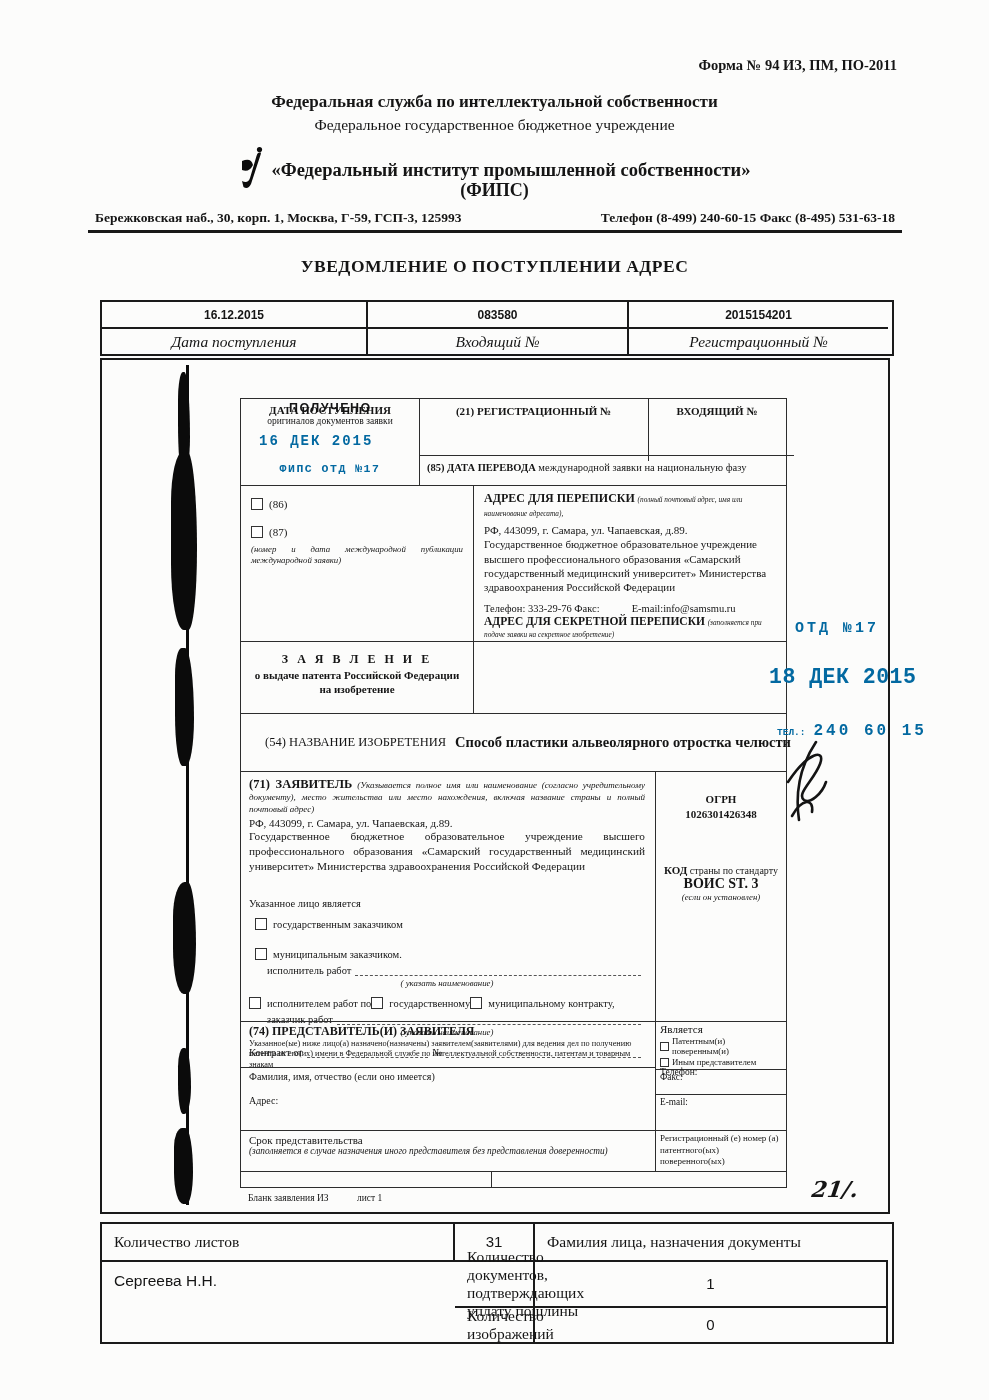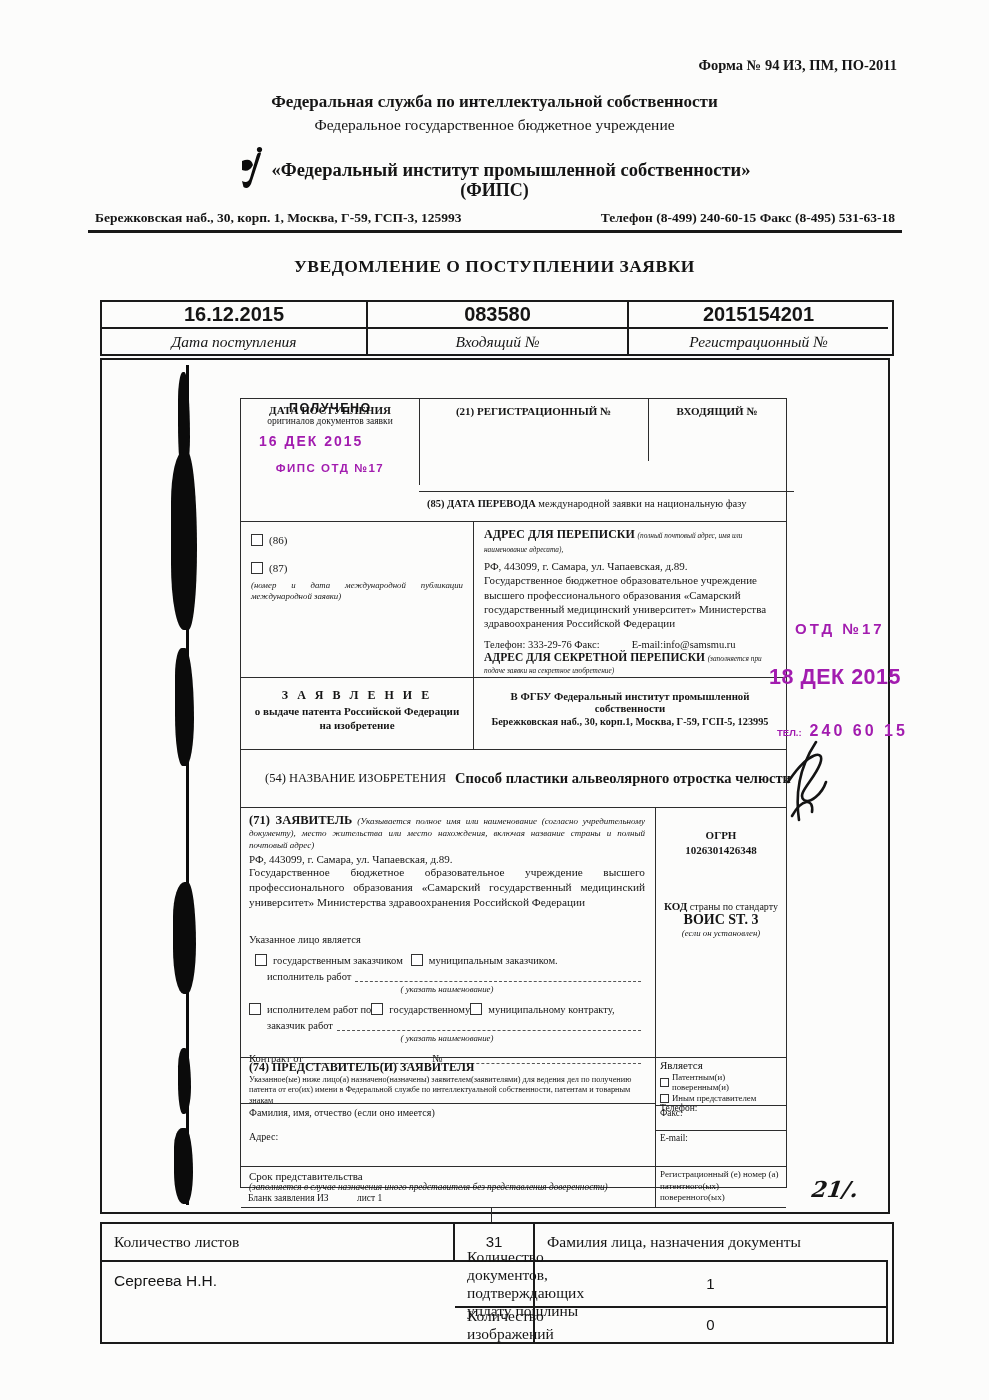--- a/index.html
+++ b/index.html
@@ -19,47 +19,47 @@
   .contact-row{top:210px;left:95px;width:800px;display:flex;justify-content:space-between;
                font-size:13.5px;font-weight:bold;}
   .head-rule{top:230px;left:88px;width:814px;height:2.5px;background:#181818;}
   .doc-title{top:256px;left:0;width:100%;font-size:17.5px;font-weight:bold;letter-spacing:.5px;}
 
   
   .rtable{top:300px;left:100px;width:790px;border:2px solid #1a1a1a;
           display:grid;grid-template-columns:266px 261px 259px;grid-template-rows:27px 25px;}
   .rtable .cell{border-right:2px solid #1a1a1a;display:flex;align-items:center;justify-content:center;}
   .rtable .cell.last{border-right:none;}
-  .rtable .val{font-family:"Liberation Sans",sans-serif;font-weight:bold;font-size:20px;border-bottom:2px solid #1a1a1a;}
+  .rtable .val{font-family:"Liberation Sans",sans-serif;font-weight:bold;font-size:12px;border-bottom:2px solid #1a1a1a;}
   .rtable .lab{font-style:italic;font-size:15.5px;}
 
   
   .outer-box{top:358px;left:100px;width:786px;height:852px;border:2px solid #1a1a1a;}
 
   
   .scanline{top:365px;left:186px;width:3px;height:840px;background:#0b0b0b;}
   .blob{background:#0b0b0b;}
   .blob1{top:372px;left:178px;width:12px;height:104px;border-radius:46% 54% 60% 40%/30% 70% 42% 58%;}
   .blob2{top:452px;left:171px;width:26px;height:178px;border-radius:55% 45% 40% 60%/34% 66% 55% 45%;}
   .blob3{top:648px;left:175px;width:19px;height:118px;border-radius:42% 58% 52% 48%/28% 72% 48% 52%;}
   .blob4{top:882px;left:173px;width:23px;height:112px;border-radius:58% 42% 46% 54%/36% 64% 52% 48%;}
   .blob5{top:1048px;left:178px;width:13px;height:66px;border-radius:48% 52% 58% 42%/32% 68% 46% 54%;}
   .blob6{top:1128px;left:174px;width:19px;height:76px;border-radius:52% 48% 42% 58%/30% 70% 50% 50%;}
 
   
   .appform{top:398px;left:240px;width:545px;height:788px;border:1.6px solid #2d2d2d;font-size:11px;}
   .appform .abs{position:absolute;}
-  .bline{border-top:1.6px solid #2d2d2d;margin-top:36px;}
+  .bline{border-top:1.6px solid #2d2d2d;}
   .rline{border-right:1.6px solid #2d2d2d;}
   .lline{border-left:1.6px solid #2d2d2d;}
 
   .a1{left:0;top:0;width:178px;height:86px;}
   .a1-label{margin-top:5px;font-weight:bold;font-size:11px;text-align:center;}
   .a1-sub{font-size:9.5px;text-align:center;}
-  .stamp{font-family:Liberation Sans, sans-serif;font-weight:bold;color:#a21caf;}
+  .stamp{font-family:Liberation Mono, monospace;font-weight:bold;color:#0369a1;}
   .stamp-received{top:2px;left:48px;font-family:"Liberation Sans",sans-serif;font-weight:bold;
                   font-size:12.5px;letter-spacing:1.5px;}
   .a1-date{margin-top:7px;margin-left:18px;font-size:14px;letter-spacing:2px;}
   .a1-dept{margin-top:13px;text-align:center;font-size:11.5px;letter-spacing:1.5px;}
   .a2{left:178px;top:0;width:229px;height:56px;text-align:center;padding-top:6px;font-weight:bold;font-size:11px;}
   .a3{left:407px;top:0;width:138px;height:56px;text-align:center;padding-top:6px;font-weight:bold;font-size:11px;}
   .a4{left:178px;top:56px;width:367px;height:30px;padding:6px 0 0 8px;font-size:10.5px;}
 
   .rowB{left:0;top:86px;width:545px;height:156px;}
   .b1{left:0;top:0;width:233px;height:156px;padding:12px 10px 0 10px;box-sizing:border-box;}
@@ -84,21 +84,21 @@
   .d-label{font-size:12.5px;}
   .d-name{font-weight:bold;font-size:14.5px;margin-left:9px;}
 
   .rowE{left:0;top:372px;width:545px;height:250px;}
   .e-left{left:0;top:0;width:414px;height:250px;padding:4px 10px 0 8px;box-sizing:border-box;}
   .e-head{font-size:9px;font-style:italic;line-height:1.3;text-align:justify;}
   .e-head .lbl{font-size:12.5px;font-weight:bold;font-style:normal;}
   .e-addr1{font-size:11px;margin-top:1px;}
   .e-addr2{font-size:11.3px;line-height:1.35;text-align:justify;}
   .e-is{font-size:10.5px;margin-top:24px;}
-  .e-cbs{display:flex;gap:8px;font-size:10.5px;margin-top:9px;margin-left:6px;}
+  .e-cbs{display:flex;gap:18px;font-size:10.5px;margin-top:9px;margin-left:6px;flex-direction:column;}
   .fillrow{display:flex;align-items:flex-end;font-size:10.5px;margin-top:4px;}
   .fill{flex:1;border-bottom:1.2px dashed #555;height:11px;margin:0 4px;}
   .specify{text-align:center;font-size:8.8px;font-style:italic;margin-top:2px;}
   .e-cbs2{display:flex;font-size:10.5px;margin-top:9px;}
   .e-right{left:414px;top:0;width:131px;height:250px;text-align:center;padding-top:20px;box-sizing:border-box;}
   .ogrn{font-weight:bold;font-size:11px;line-height:1.35;}
   .kod{margin-top:42px;font-size:10px;}
   .kod .k{font-weight:bold;font-size:11px;}
   .kod-val{font-weight:bold;font-size:14px;}
   .kod-note{font-size:8.8px;font-style:italic;}
@@ -168,21 +168,21 @@
       </svg>
     </span>
     <span class="h-inst">«Федеральный институт промышленной собственности»</span>
   </div>
   <div class="abs h-abbr center">(ФИПС)</div>
   <div class="abs contact-row">
     <span>Бережковская наб., 30, корп. 1, Москва, Г-59, ГСП-3, 125993</span>
     <span>Телефон (8-499) 240-60-15  Факс (8-495) 531-63-18</span>
   </div>
   <div class="abs head-rule"></div>
-  <div class="abs doc-title center">УВЕДОМЛЕНИЕ О ПОСТУПЛЕНИИ ЗАЯВКИ</div>
+  <div class="abs doc-title center">УВЕДОМЛЕНИЕ О ПОСТУПЛЕНИИ АДРЕС</div>
 
   <div class="abs rtable">
     <div class="cell val">16.12.2015</div>
     <div class="cell val">083580</div>
     <div class="cell val last">2015154201</div>
     <div class="cell lab">Дата поступления</div>
     <div class="cell lab">Входящий №</div>
     <div class="cell lab last">Регистрационный №</div>
   </div>
 
@@ -240,24 +240,20 @@
           <span class="tiny-note">(заполняется при подаче заявки на секретное изобретение)</span>
         </div>
       </div>
     </div>
 
     <div class="abs rowC bline">
       <div class="abs c1 rline">
         <div class="c1-t">З А Я В Л Е Н И Е</div>
         <div class="c1-l">о выдаче патента Российской Федерации</div>
         <div class="c1-l">на изобретение</div>
-      </div>
-      <div class="abs c2">
-        <div class="c2-1">В  ФГБУ Федеральный институт промышленной собственности</div>
-        <div class="c2-2">Бережковская наб., 30, корп.1, Москва, Г-59, ГСП-5, 123995</div>
       </div>
     </div>
 
     <div class="abs rowD bline">
       <span class="d-label">(54) НАЗВАНИЕ ИЗОБРЕТЕНИЯ</span>
       <span class="d-name">Способ пластики альвеолярного отростка челюсти</span>
     </div>
 
     <div class="abs rowE bline">
       <div class="abs e-left">

